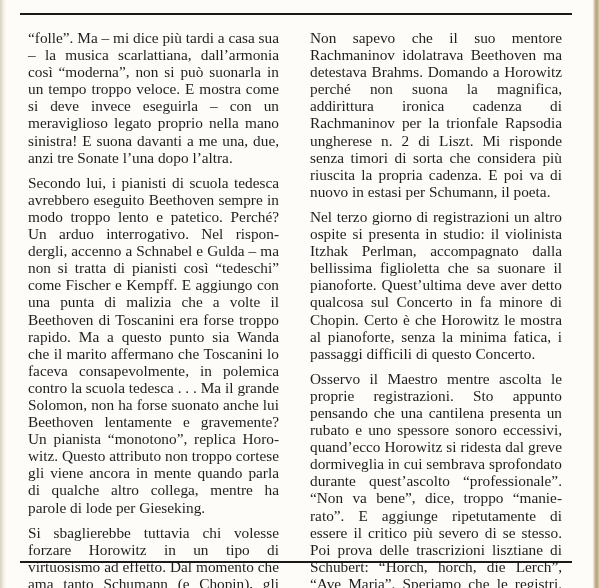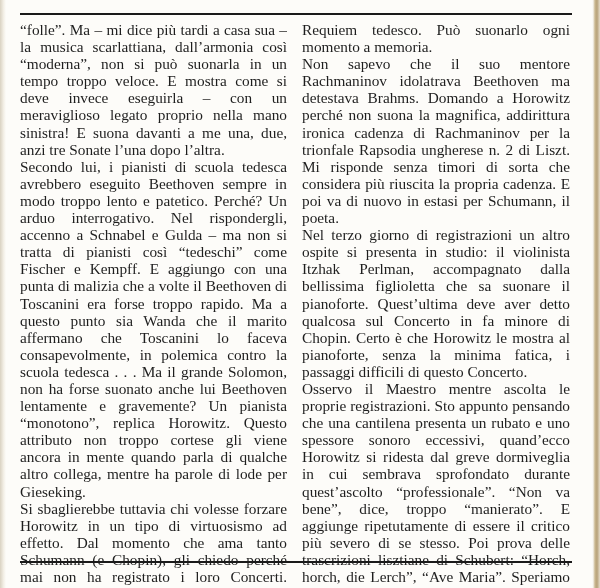--- a/index.html
+++ b/index.html
@@ -24,37 +24,36 @@
   .rule-top { top: 13px; left: 20px; width: 552px; }
   .rule-bottom { top: 561px; left: 20px; width: 552px; }
   .column {
     position: absolute; top: 21px;
     font-size: 15.3px; line-height: 17.1px;
     text-align: justify;
     hyphens: manual;
   }
   .col-left { left: 20px; width: 267px; }
   .col-right { left: 302px; width: 268px; }
-  .column p { margin: 0; }
+  .column p { margin: 8px; }
 </style>
 </head>
 <body>
 
 <div class="edge-left"></div>
 <div class="edge-right"></div>
 
 <div class="rule rule-top"></div>
 
 <div class="column col-left">
   <p>“folle”. Ma – mi dice più tardi a casa sua – la musica scarlattiana, dall’armonia così “moderna”, non si può suonarla in un tempo troppo veloce. E mostra come si deve invece eseguirla – con un meraviglioso legato proprio nella mano sinistra! E suona davanti a me una, due, anzi tre Sonate l’una dopo l’altra.</p>
   <p>Secondo lui, i pianisti di scuola tedesca avrebbero eseguito Beethoven sempre in modo troppo lento e patetico. Perché? Un arduo interrogativo. Nel rispon­dergli, accenno a Schnabel e Gulda – ma non si tratta di pianisti così “tedeschi” come Fischer e Kempff. E aggiungo con una punta di malizia che a volte il Beethoven di Toscanini era forse troppo rapido. Ma a questo punto sia Wanda che il marito affermano che Toscanini lo faceva consapevolmente, in polemica contro la scuola tedesca . . . Ma il grande Solomon, non ha forse suonato anche lui Beethoven lentamente e gravemente? Un pianista “monotono”, replica Horo­witz. Questo attributo non troppo cortese gli viene ancora in mente quando parla di qualche altro collega, mentre ha parole di lode per Gieseking.</p>
   <p>Si sbaglierebbe tuttavia chi volesse forzare Horowitz in un tipo di virtuosismo ad effetto. Dal momento che ama tanto Schumann (e Chopin), gli chiedo perché mai non ha registrato i loro Concerti. Horowitz mi risponde subito che l’ultimo movimento del Con­certo di Schumann si presenta un po’ troppo come uno studio, e canta un passaggio. Ama molto invece il primo movimento, composto quattro anni prima del Finale. E che il suo interesse vada più all’opera che ai pianisti non sembra affatto una frase fatta: suona “Salomè”, e dice di conoscere tutto, non solo la musica per pianoforte. Per esempio di Brahms conosce non solo i tardi pezzi per pianoforte e i due Concerti, da lui eseguiti assai volentieri, ma anche il</p>
 </div>
 
 <div class="column col-right">
-  <p>Requiem tedesco. Può suonarlo ogni momento a memoria.</p>
   <p>Non sapevo che il suo mentore Rachmaninov idola­trava Beethoven ma detestava Brahms. Domando a Horowitz perché non suona la magnifica, addirittura ironica cadenza di Rachmaninov per la trionfale Rapsodia ungherese n. 2 di Liszt. Mi risponde senza timori di sorta che considera più riuscita la propria cadenza. E poi va di nuovo in estasi per Schumann, il poeta.</p>
   <p>Nel terzo giorno di registrazioni un altro ospite si pre­senta in studio: il violinista Itzhak Perlman, accom­pagnato dalla bellissima figlioletta che sa suonare il pianoforte. Quest’ultima deve aver detto qualcosa sul Concerto in fa minore di Chopin. Certo è che Horowitz le mostra al pianoforte, senza la minima fatica, i passaggi difficili di questo Concerto.</p>
   <p>Osservo il Maestro mentre ascolta le proprie registra­zioni. Sto appunto pensando che una cantilena pre­senta un rubato e uno spessore sonoro eccessivi, quand’ecco Horowitz si ridesta dal greve dormiveglia in cui sembrava sprofondato durante quest’ascolto “professionale”. “Non va bene”, dice, troppo “manie­rato”. E aggiunge ripetutamente di essere il critico più severo di se stesso. Poi prova delle trascrizioni lisztiane di Schubert: “Horch, horch, die Lerch”, “Ave Maria”. Speriamo che le registri. Perlman, per il quale Horowitz suona subito la Sonata per violino di Franck, afferma entusiasticamente che quando il Maestro suona due note riesce già creare quaranta timbri diversi. E quest’impressione l’hanno provata a Parigi, Milano e New York anche quegli appassionati che nel tardo autunno del 1985 hanno assistito com­mossi ed entusiasti ai concerti di Horowitz.</p>
 
 </div>
 
 <div class="rule rule-bottom"></div>
 
 </body></html>

